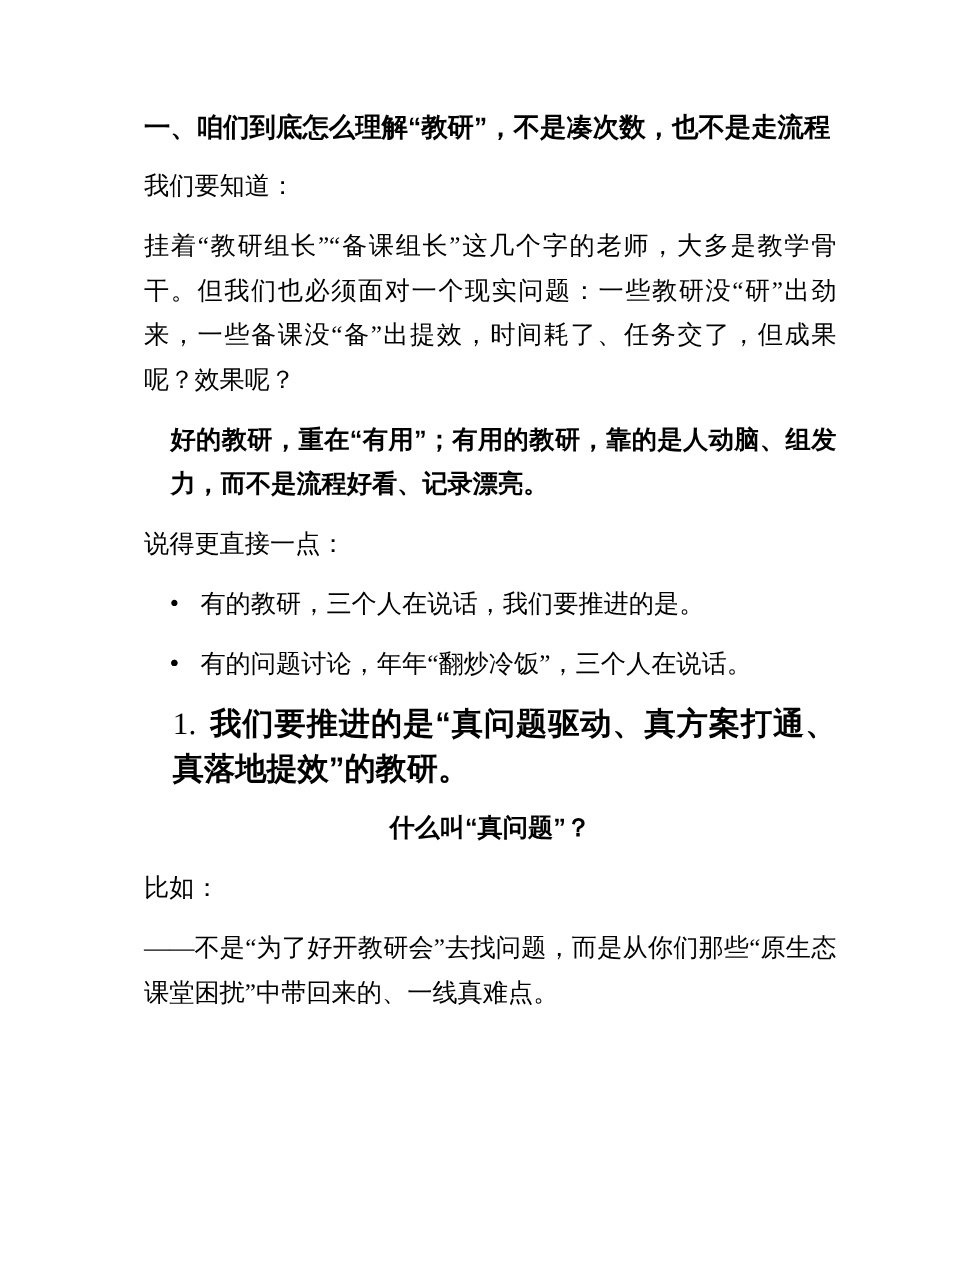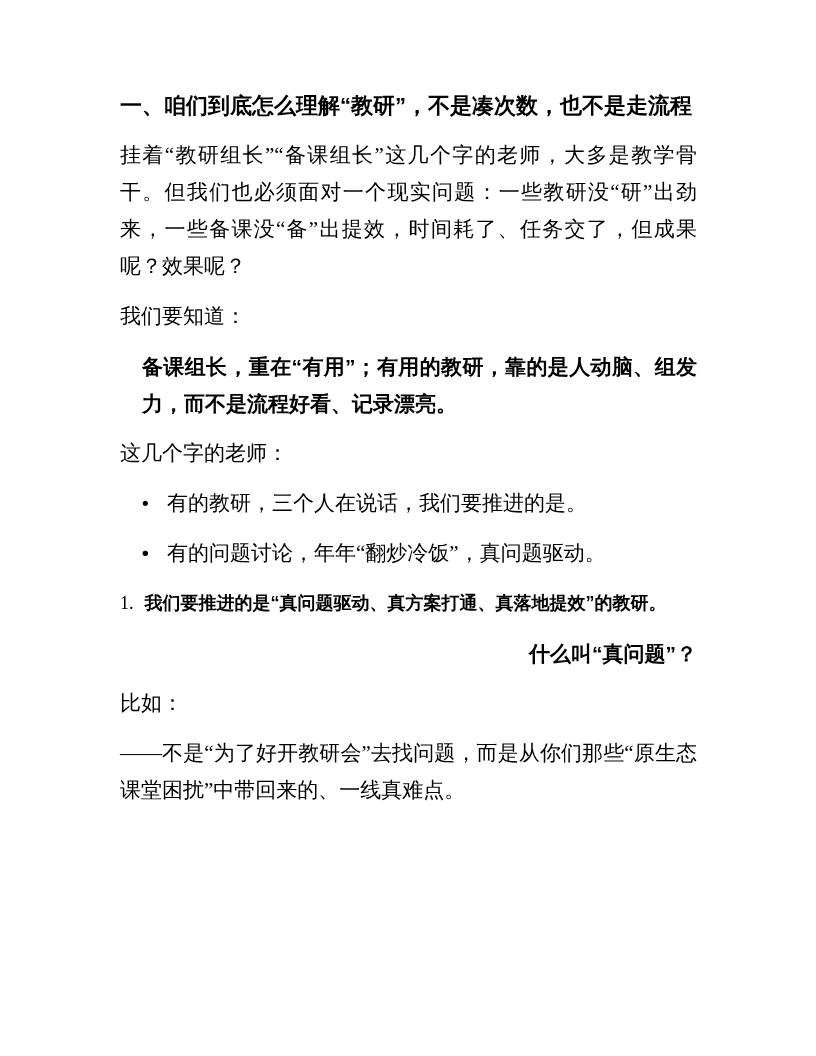--- a/index.html
+++ b/index.html
@@ -41,39 +41,40 @@
   }
   .key-point {
     font-family: "Liberation Sans", "DejaVu Sans", sans-serif;
     font-size: 21px;
     line-height: 37px;
     font-weight: bold;
     padding-left: 22px;
     text-align: justify;
   }
   .numbered-heading {
-    font-size: 18px;
+    font-size: 26px;
     line-height: 37px;
     text-align: justify;
+    margin-left: 24px;
   }
   .numbered-heading .num {
     font-family: "Liberation Serif", "DejaVu Serif", serif;
     font-weight: normal;
     margin-right: 11px;
   }
   .numbered-heading .num-text {
     font-family: "Liberation Sans", "DejaVu Sans", sans-serif;
     font-weight: bold;
   }
   .heading-sub {
     font-family: "Liberation Sans", "DejaVu Sans", sans-serif;
     font-size: 21px;
     line-height: 37px;
     font-weight: bold;
-    text-align: right;
+    text-align: center;
   }
   ul.issue-list {
     list-style: none;
   }
   ul.issue-list li {
     position: relative;
     padding-left: 47px;
     font-family: "Liberation Serif", "DejaVu Serif", serif;
     font-size: 21px;
     line-height: 37px;
@@ -87,39 +88,39 @@
     font-size: 18px;
   }
 </style>
 </head>
 <body>
 
 <div class="page">
 
   <h1 class="heading-main">一、咱们到底怎么理解“教研”，不是凑次数，也不是走流程</h1>
 
+  <p class="body-text">我们要知道：</p>
+
   <p class="body-text">挂着“教研组长”“备课组长”这几个字的老师，大多是教学骨干。但我们也必须面对一个现实问题：一些教研没“研”出劲来，一些备课没“备”出提效，时间耗了、任务交了，但成果呢？效果呢？</p>
 
-  <p class="body-text">我们要知道：</p>
+  <p class="key-point">好的教研，重在“有用”；有用的教研，靠的是人动脑、组发力，而不是流程好看、记录漂亮。</p>
 
-  <p class="key-point">备课组长，重在“有用”；有用的教研，靠的是人动脑、组发力，而不是流程好看、记录漂亮。</p>
-
-  <p class="body-text">这几个字的老师：</p>
+  <p class="body-text">说得更直接一点：</p>
 
   <ul class="issue-list">
     <li>
       <span class="bullet">•</span>
       <span>有的教研，三个人在说话，我们要推进的是。</span>
     </li>
     <li>
       <span class="bullet">•</span>
     </li>
     <li>
       <span class="bullet">•</span>
-      <span>有的问题讨论，年年“翻炒冷饭”，真问题驱动。</span>
+      <span>有的问题讨论，年年“翻炒冷饭”，三个人在说话。</span>
     </li>
   </ul>
 
 
   <p class="numbered-heading">
     <span class="num">1.</span><span class="num-text">我们要推进的是“真问题驱动、真方案打通、真落地提效”的教研。</span>
   </p>
 
   <h3 class="heading-sub">什么叫“真问题”？</h3>
 

